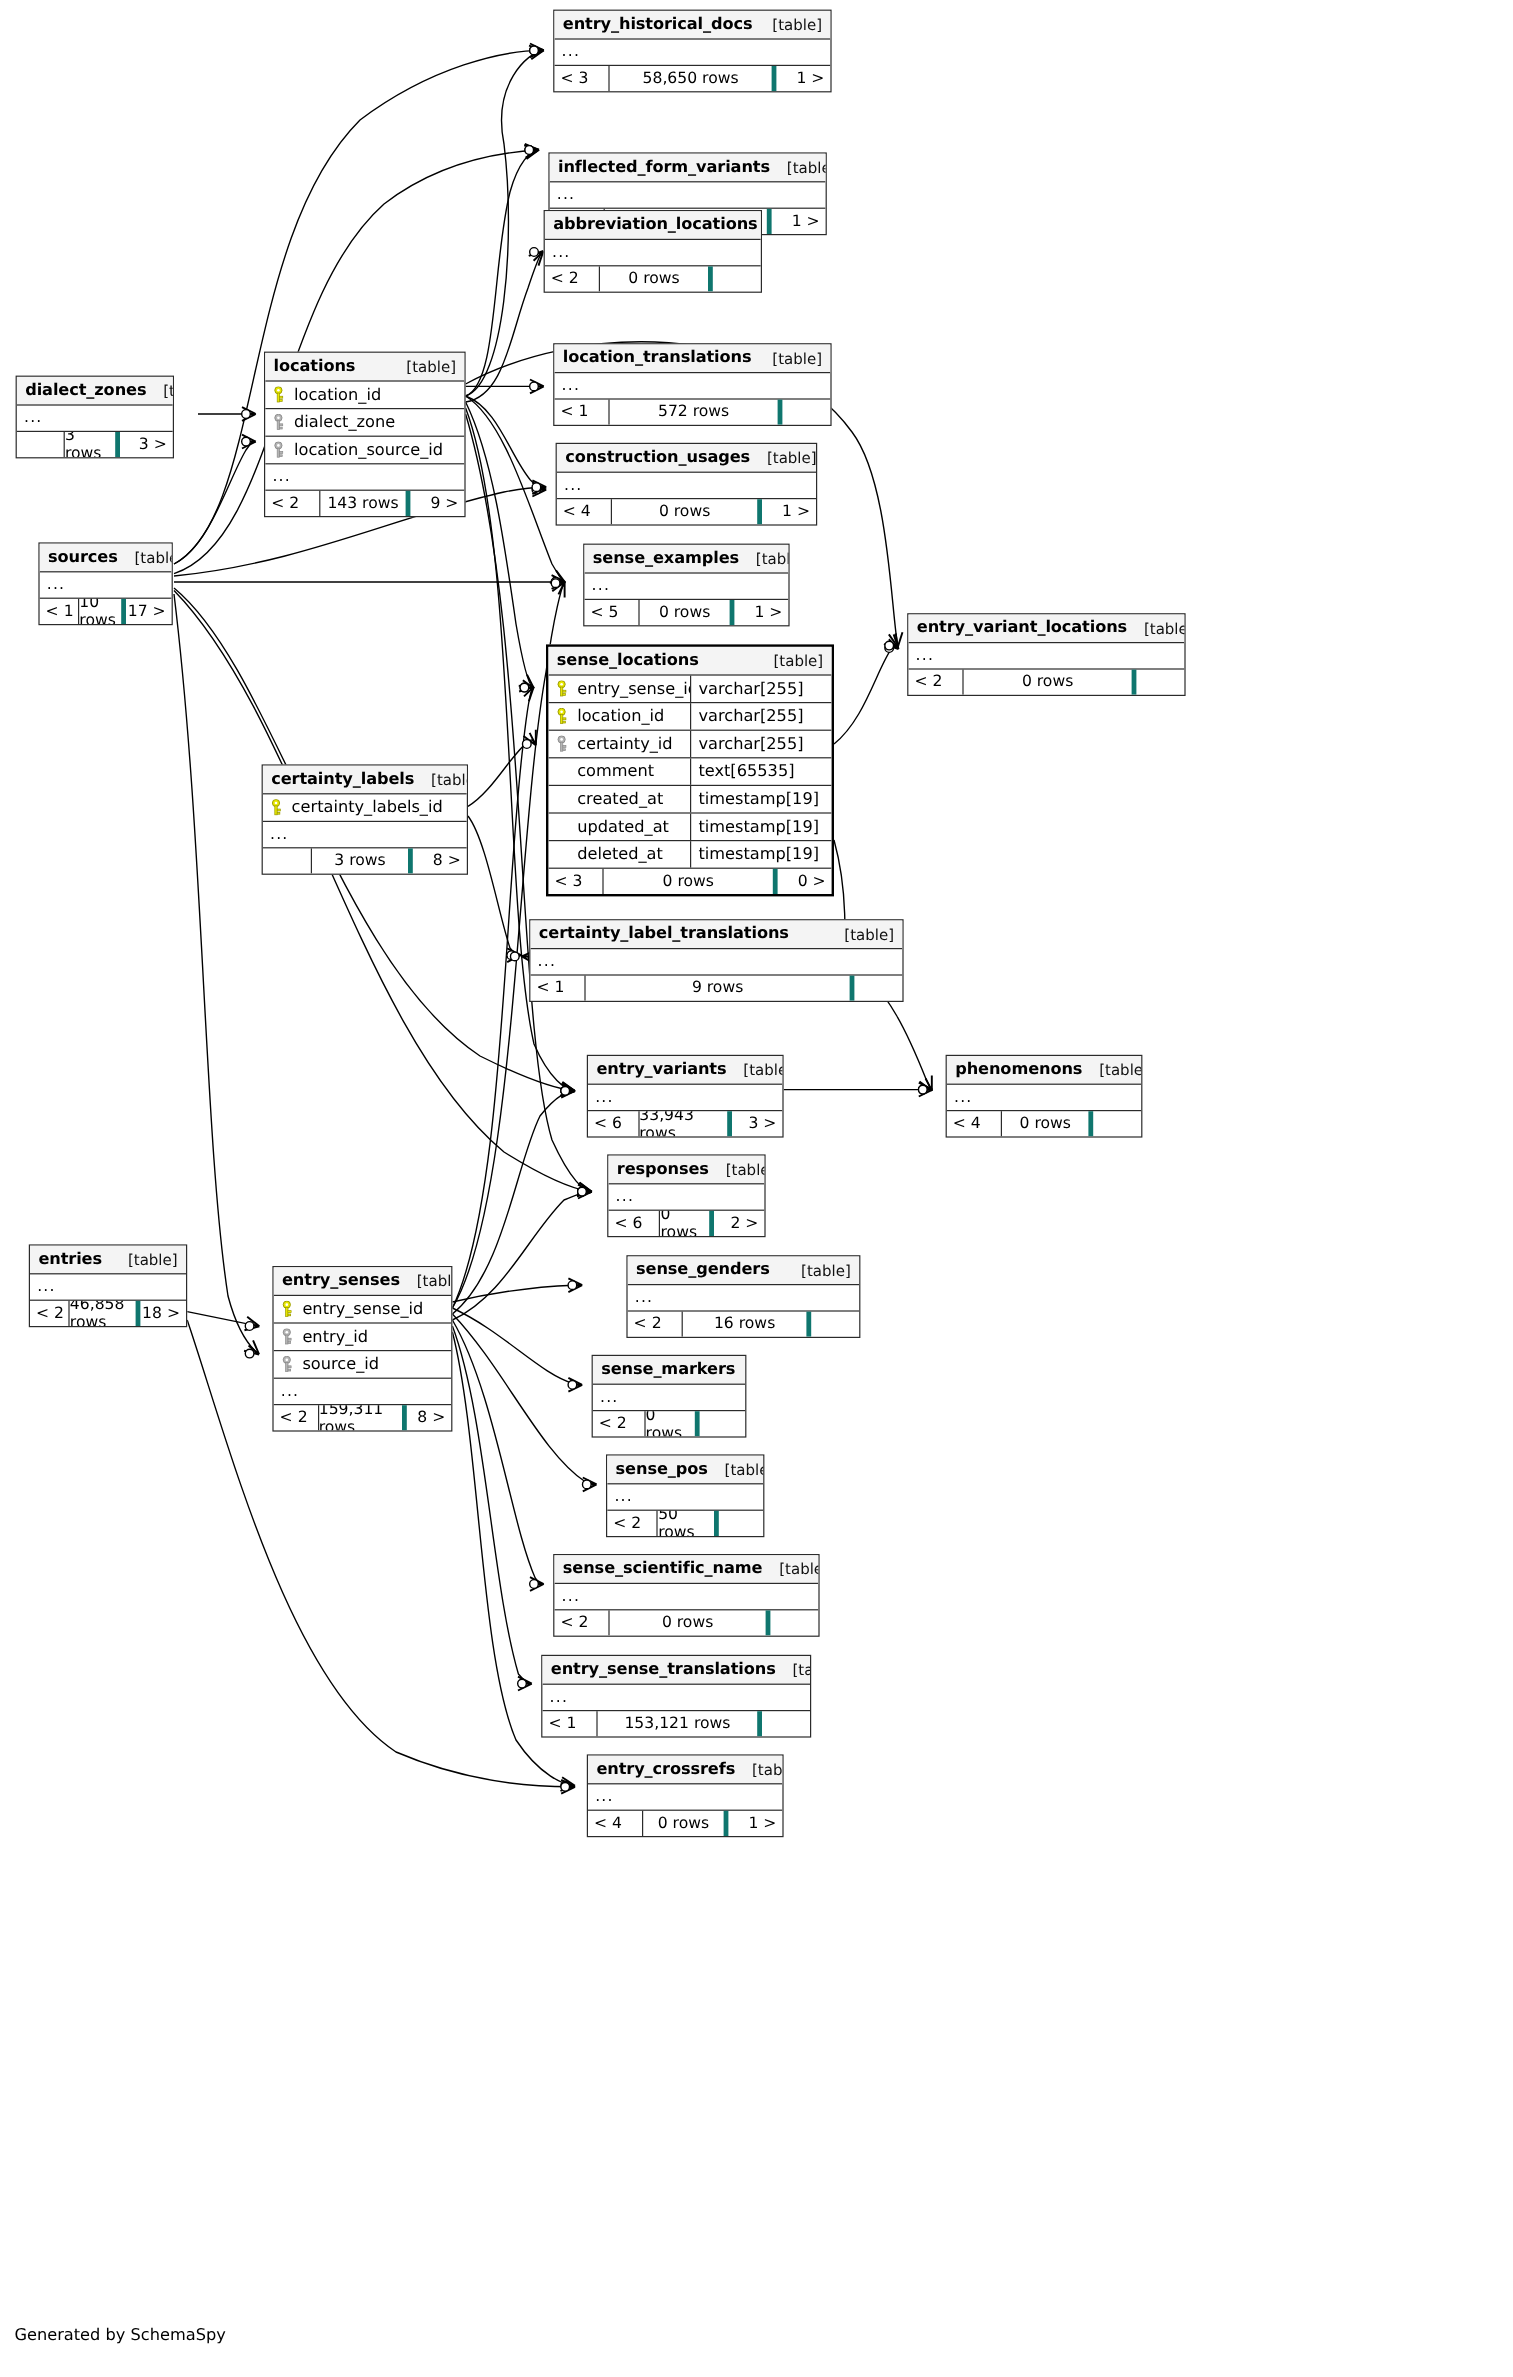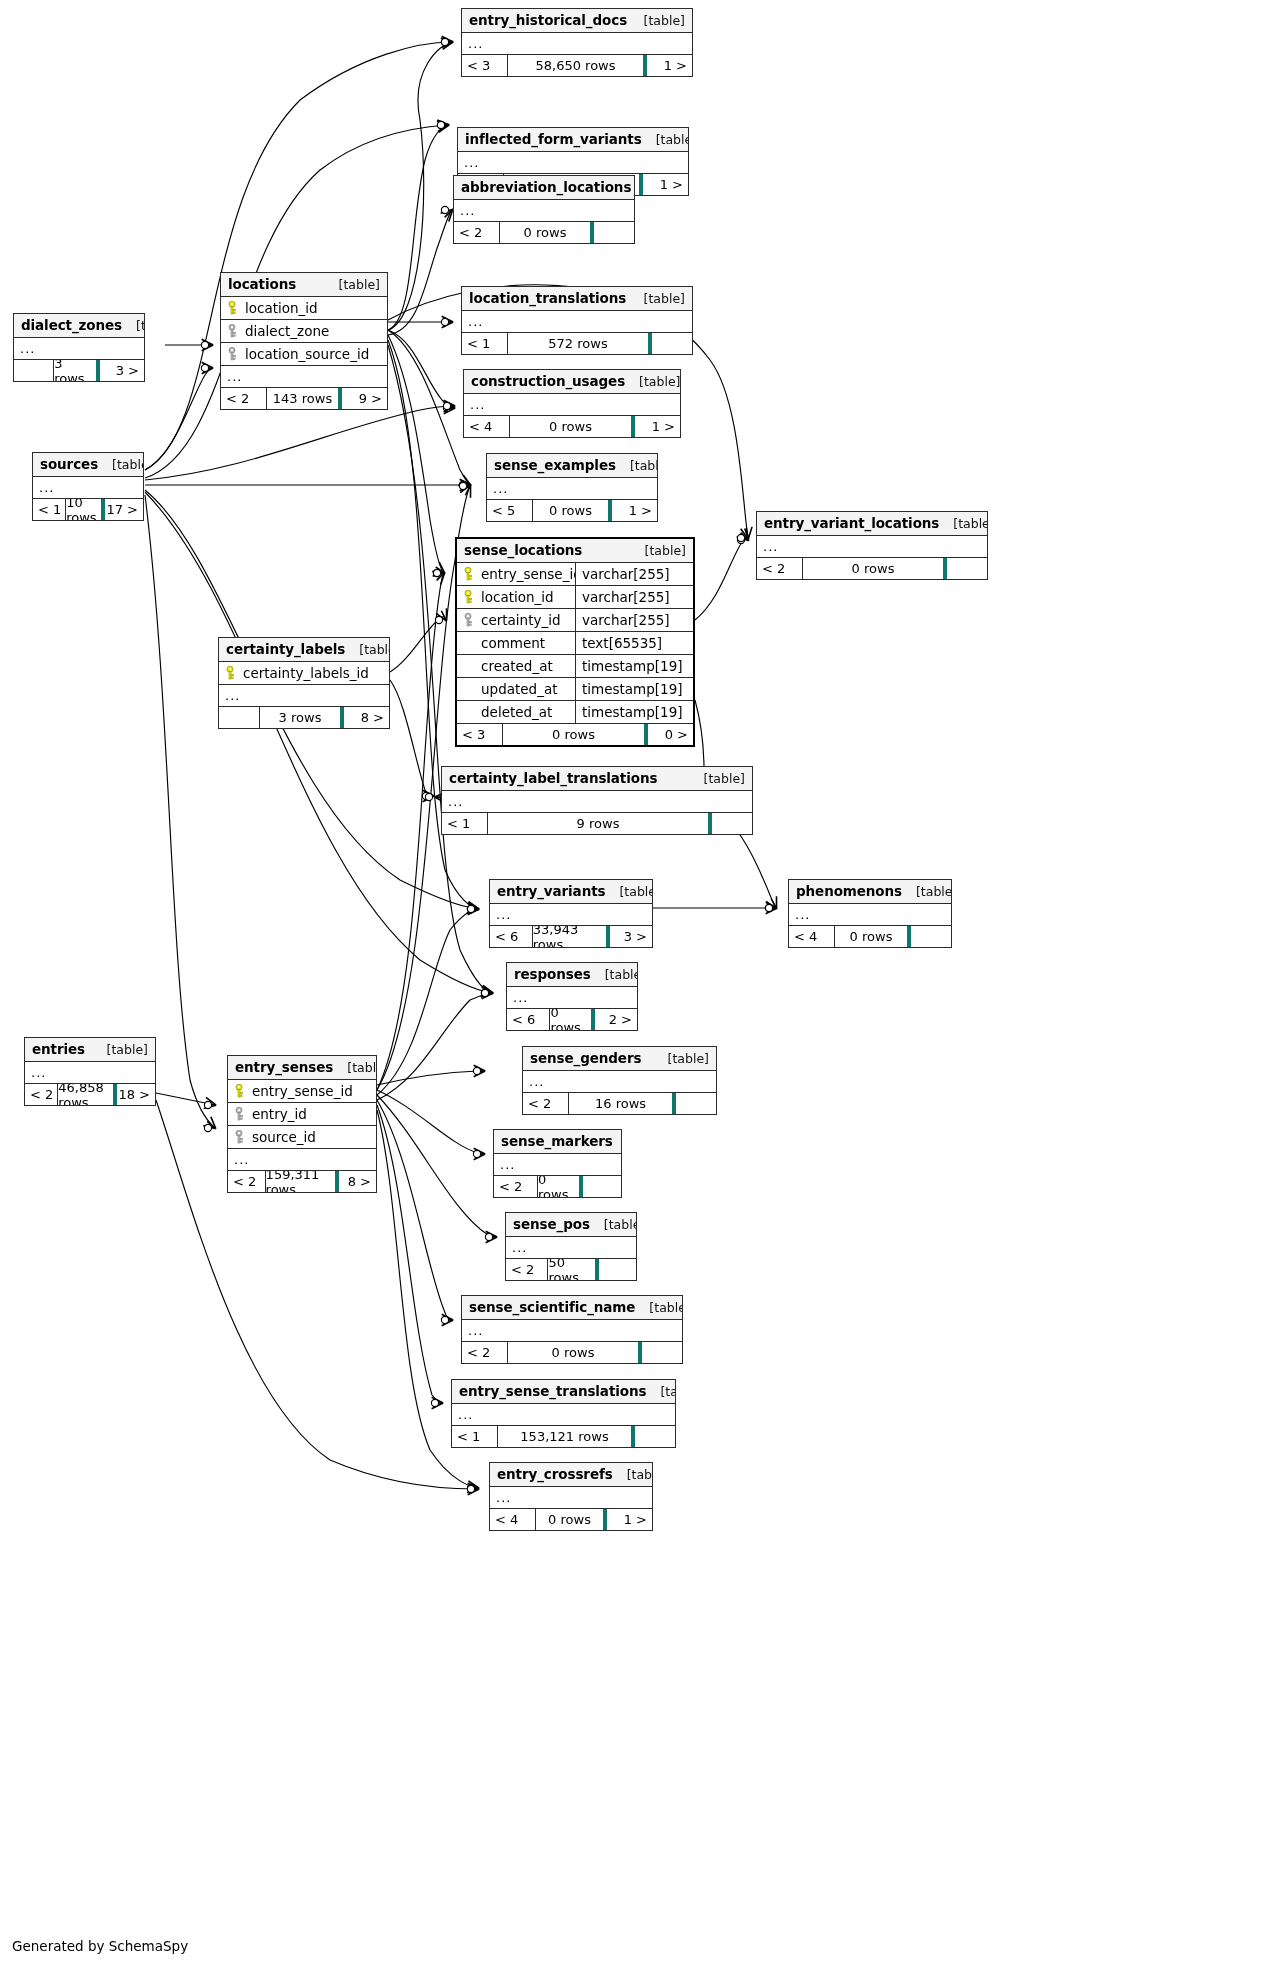--- a/index.html
+++ b/index.html
@@ -254,21 +254,21 @@
           <span class="tn-name">abbreviation_locations</span>
           <span class="tn-tag">[table]</span>
         </div>
         <div class="ellipsis-row">...</div>
         <div class="tn-footer">
           <div class="fcell left" style="width: 45px;">&lt; 2</div>
           <div class="fcell center">0 rows</div>
           <div class="fcell right" style="width: 40px;"></div>
         </div>
       </div>
-      <div class="table-node" style="left: 220px; top: 272px; width: 168px;">
+      <div class="table-node" style="left: 220px; top: 293px; width: 168px;">
         <div class="tn-header">
           <span class="tn-name">locations</span>
           <span class="tn-tag">[table]</span>
         </div>
         <div class="tn-col">
           <div class="tn-col-name">
             <span class="key-icon"><svg width="11" height="14" viewBox="0 0 11 14">
                 <circle cx="4" cy="3.2" r="3" fill="#e8e800" stroke="#999900" stroke-width="0.8"></circle>
                 <circle cx="4" cy="3.2" r="1.1" fill="#ffffff"></circle>
                 <rect x="3" y="5.5" width="2" height="7.5" fill="#e8e800" stroke="#999900" stroke-width="0.6"></rect>

